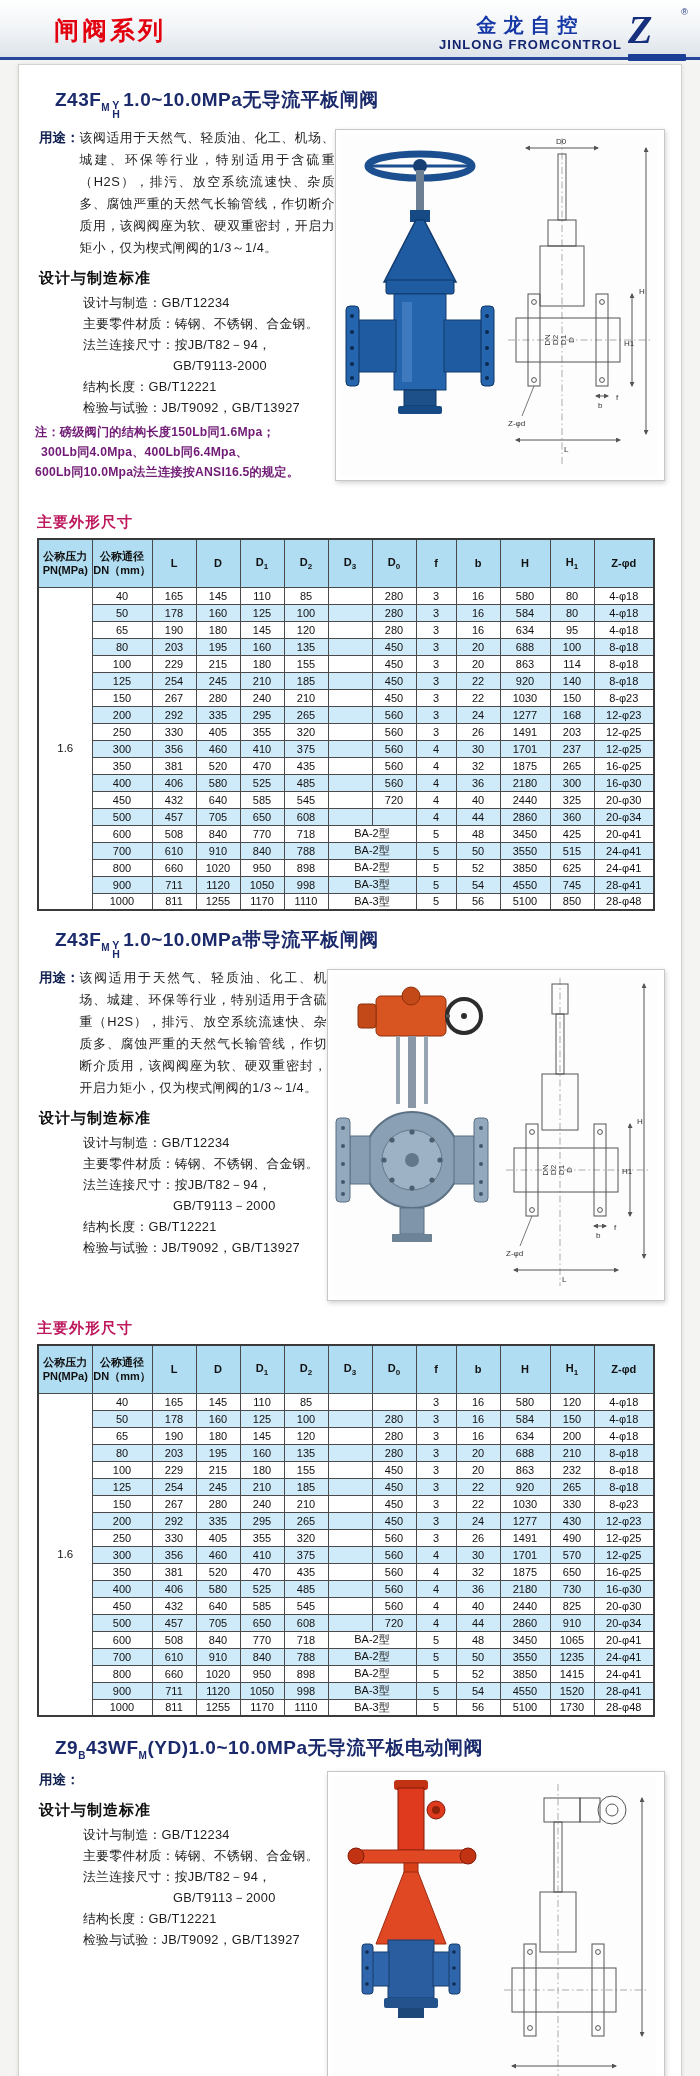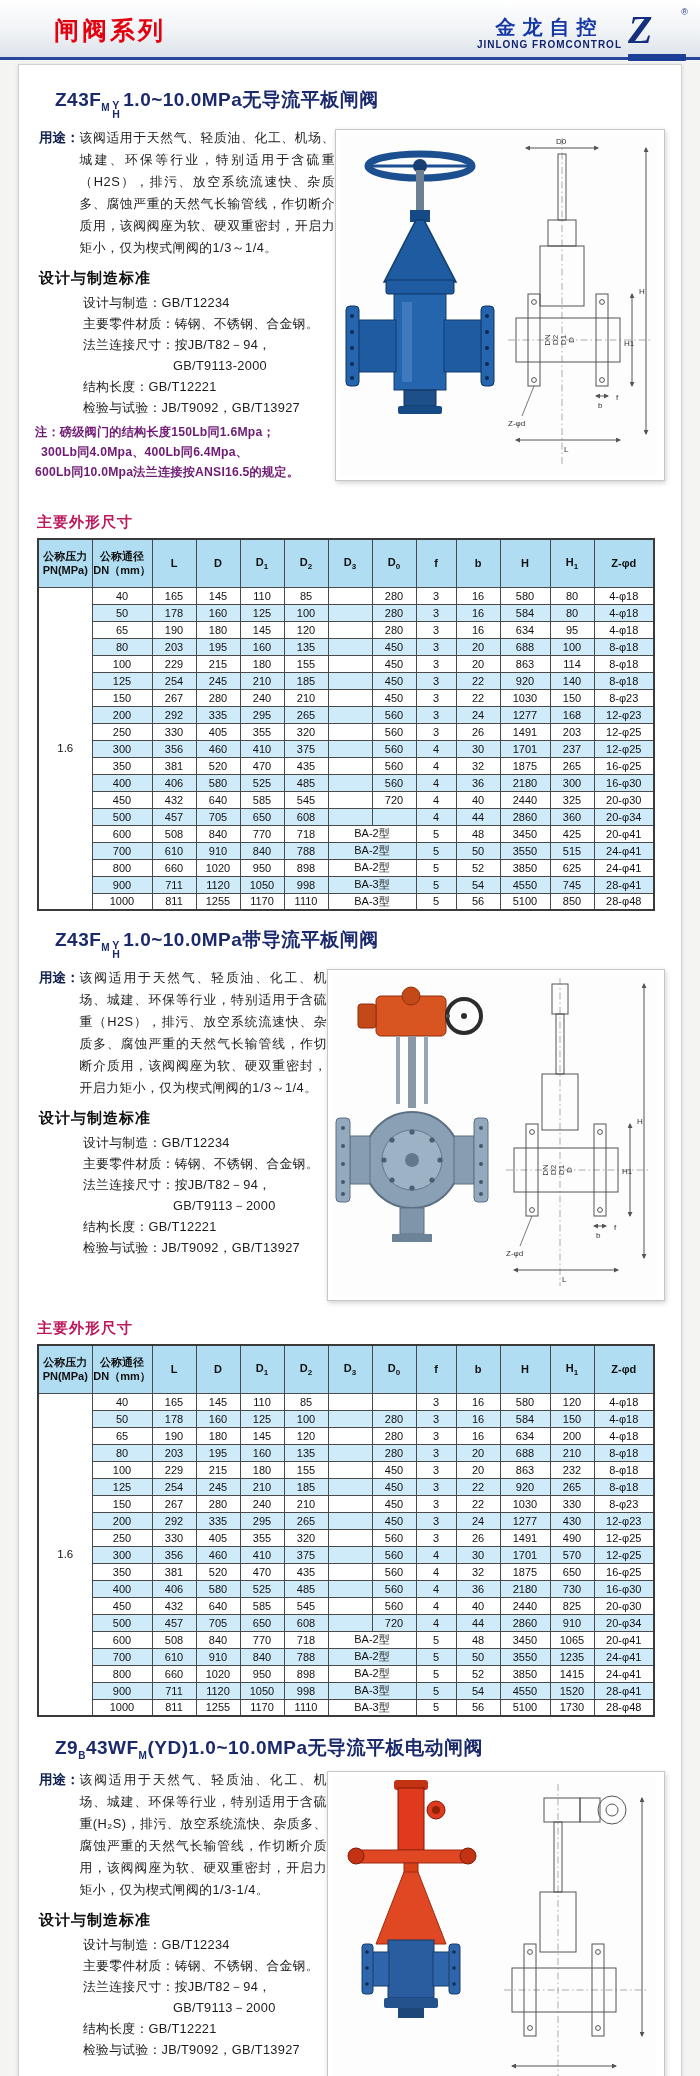--- a/index.html
+++ b/index.html
@@ -8,21 +8,21 @@
   .page{width:700px;height:2076px;margin:0 auto;background:#f4f4f2;overflow:hidden;position:relative;}
 
   
   .hdr{height:60px;background:linear-gradient(180deg,#ffffff 0%,#f0f3f6 55%,#dde3ea 100%);
        border-bottom:3px solid #27479e;display:flex;align-items:center;justify-content:space-between;
        padding:0 14px 0 54px;}
   .series-title{color:#e3000f;font-size:25px;font-weight:bold;letter-spacing:3px;margin-top:3px;}
   .brand{display:flex;align-items:center;gap:6px;margin-top:8px;}
   .brand-txt{text-align:center;}
   .brand-cn{color:#1638a6;font-size:20px;font-weight:bold;letter-spacing:7px;line-height:24px;}
-  .brand-en{color:#12246e;font-size:10px;font-weight:bold;letter-spacing:1px;}
+  .brand-en{color:#12246e;font-size:13px;font-weight:bold;letter-spacing:1px;}
   .zmark{position:relative;width:58px;height:44px;}
   .zmark .z{font-size:40px;line-height:38px;font-weight:bold;font-style:italic;color:#16307e;
             font-family:"Liberation Serif","DejaVu Serif",serif;}
   .zmark .reg{position:absolute;top:-4px;right:-2px;font-size:9px;color:#16307e;}
   .zmark .bar{position:absolute;bottom:-6px;left:0;width:58px;height:7px;background:#1b3f96;border-radius:1px;}
 
   
   .content{margin:4px 18px 0 18px;background:#ffffff;border:1px solid #d2d2cf;
            box-shadow:0 1px 4px rgba(0,0,0,.12);padding:6px 16px 20px 16px;min-height:2010px;}
 
@@ -910,21 +910,20 @@
         </table>
     </section>
 
     <section class="s3">
       <h2 class="prod-title"><span>Z9</span><sub>B</sub><span>43WF</span><sub>M</sub><span>(YD)1.0~10.0MPa无导流平板电动闸阀</span></h2>
 
       <div class="prod-body">
         <div class="left-col">
           <div class="usage">
             <span class="u-label">用途：</span>
-            <p class="u-text">该阀适用于天然气、轻质油、化工、机场、城建、环保等行业，特别适用于含硫重(H₂S)，排污、放空系统流快、杂质多、腐蚀严重的天然气长输管线，作切断介质用，该阀阀座为软、硬双重密封，开启力矩小，仅为楔式闸阀的1/3-1/4。</p>
           </div>
           <h3 class="std-title">设计与制造标准</h3>
           <div>
             <div class="std-line">设计与制造：GB/T12234</div>
             <div class="std-line">主要零件材质：铸钢、不锈钢、合金钢。</div>
             <div class="std-line">法兰连接尺寸：按JB/T82－94，</div>
             <div class="std-line cont">GB/T9113－2000</div>
             <div class="std-line">结构长度：GB/T12221</div>
             <div class="std-line">检验与试验：JB/T9092，GB/T13927</div>
           </div>

